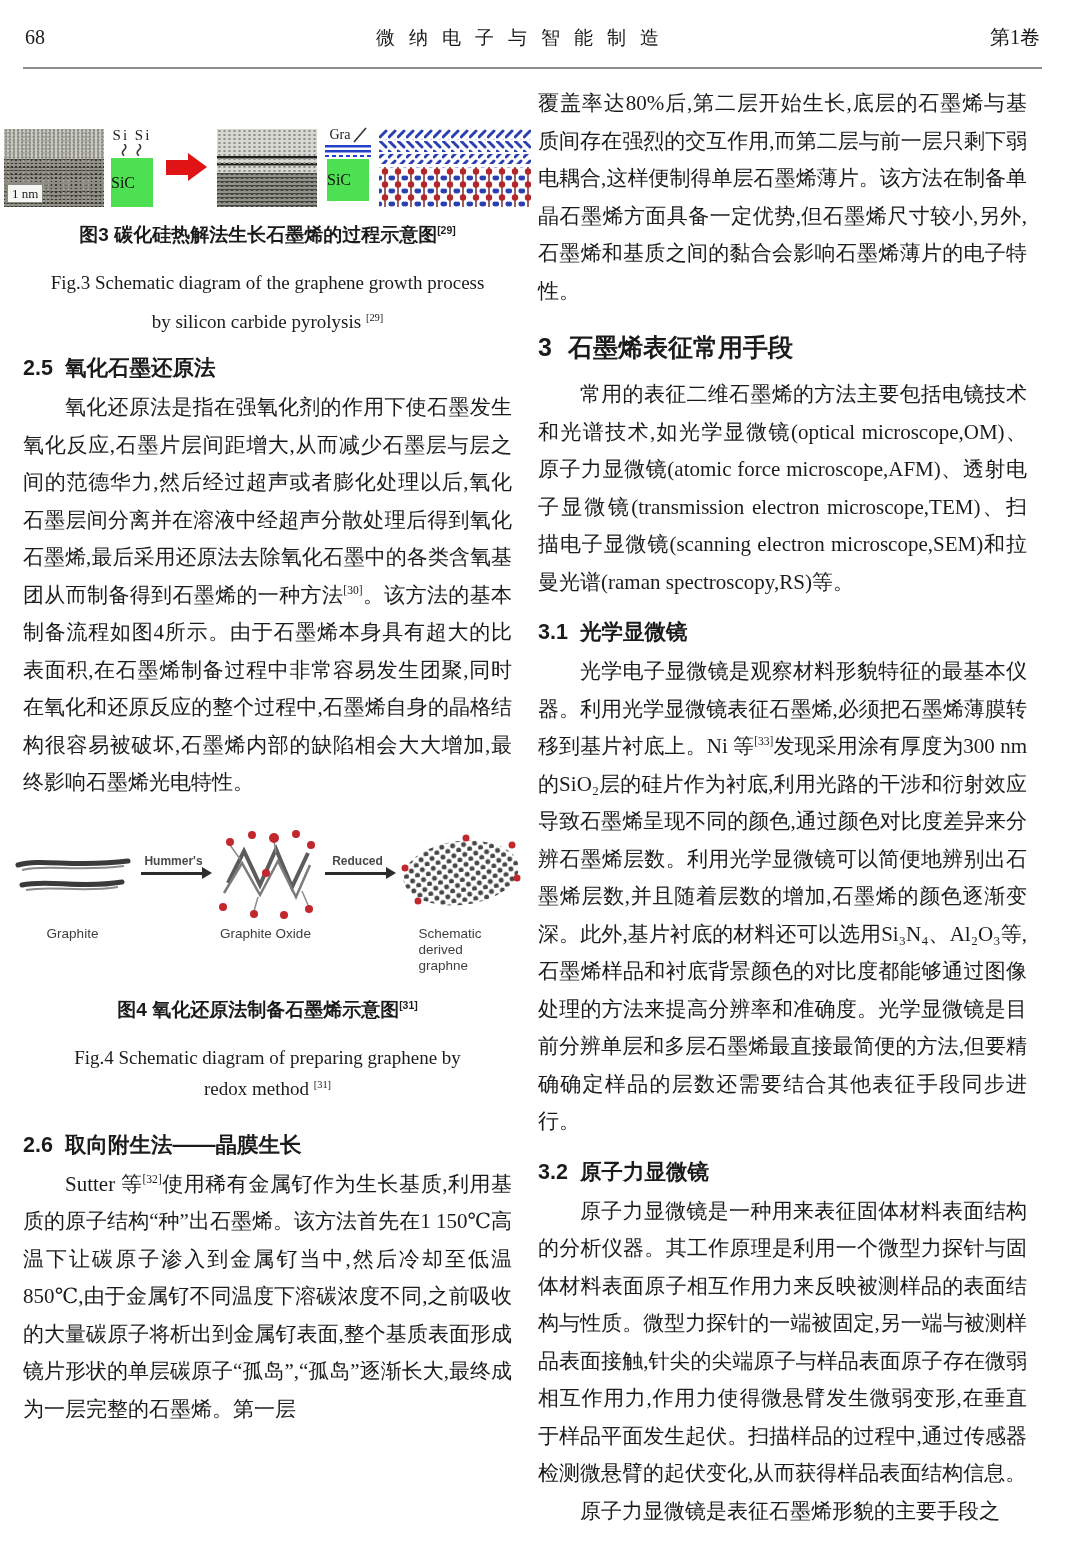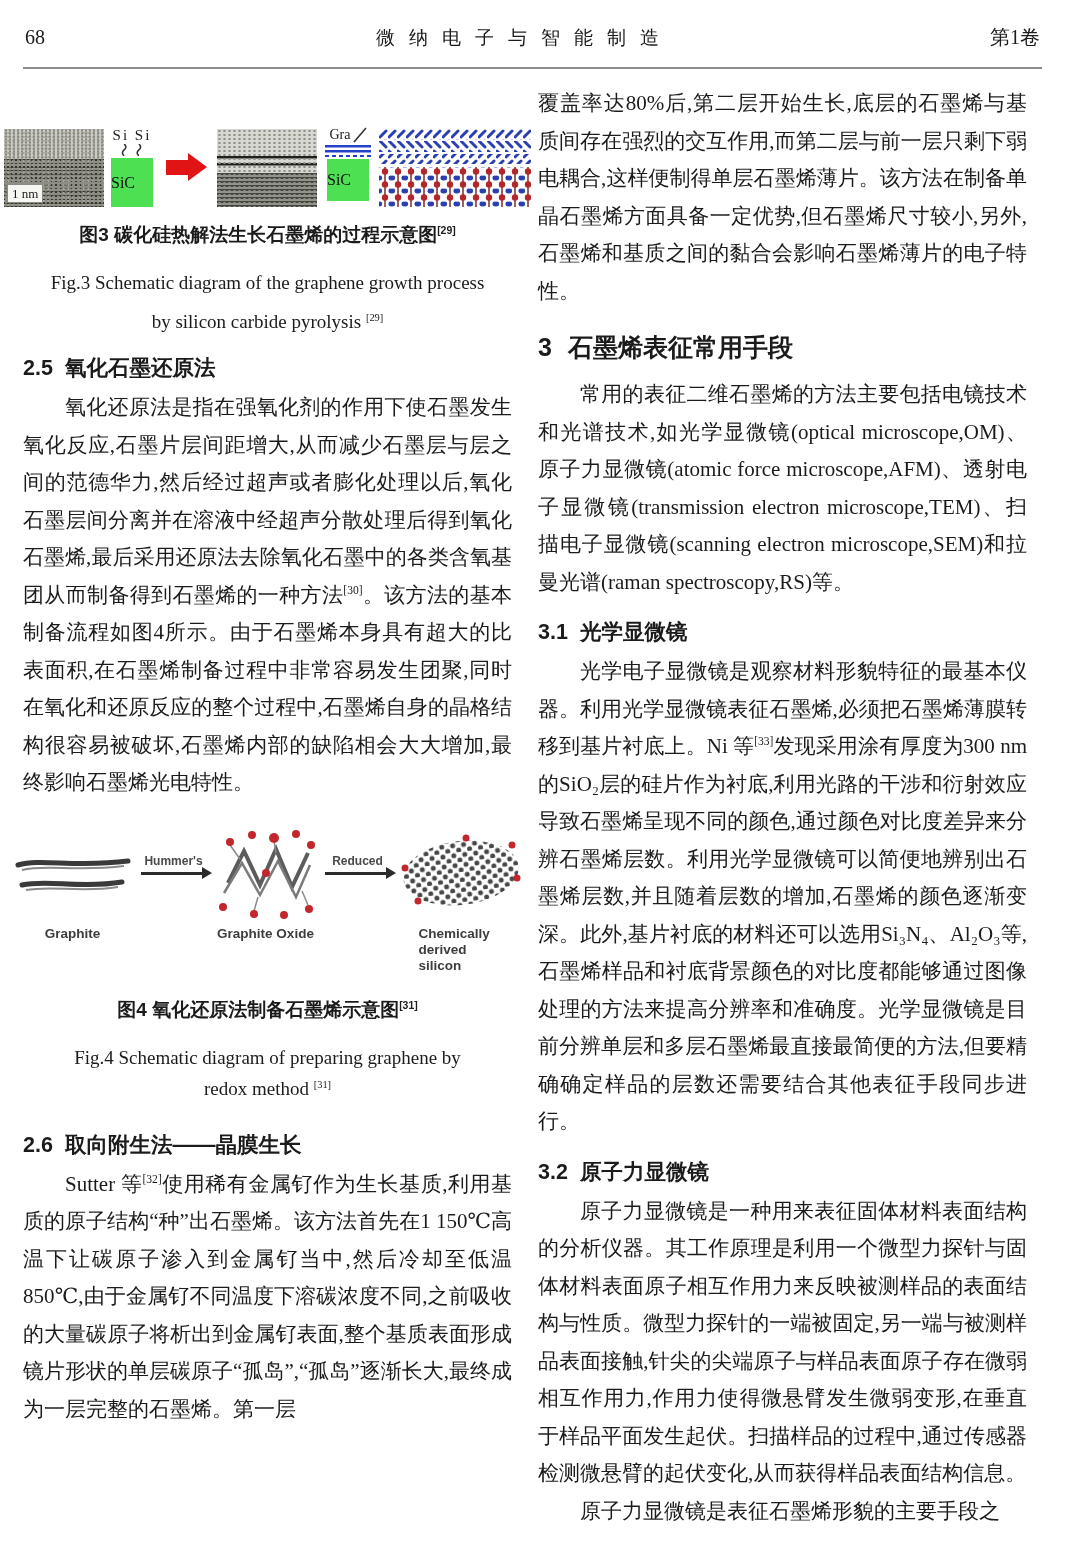--- a/index.html
+++ b/index.html
@@ -69,21 +69,21 @@
   .glines{width:46px;height:13px;margin:2px 0 1px 0;background:
       linear-gradient(#2442c8,#2442c8) 0 0/100% 2.5px no-repeat,
       linear-gradient(#2442c8,#2442c8) 0 5px/100% 2.5px no-repeat,
       repeating-linear-gradient(90deg,#2442c8 0 4px,transparent 4px 7px) 0 10px/100% 2px no-repeat}
   .atoms{flex:none;align-self:flex-end}
 
   
   .fig4{display:flex;justify-content:center;align-items:flex-start;gap:7px;margin:22px 0 0 0;height:158px}
   .f4col{display:flex;flex-direction:column;align-items:center}
   .f4draw{height:98px;display:flex;align-items:center}
-  .f4label{font-family:"Liberation Sans","DejaVu Sans",sans-serif;font-weight:bold;color:#3d3d3d;
+  .f4label{font-family:"Liberation Sans","DejaVu Sans",sans-serif;font-weight:normal;color:#3d3d3d;
            font-size:13.5px;line-height:16px;text-align:center;margin-top:4px}
   .f4label.left{text-align:left;width:84px}
   .flow{display:flex;flex-direction:column;align-items:center;margin-top:30px;width:70px}
   .flowlabel{font-family:"Liberation Sans","DejaVu Sans",sans-serif;font-weight:bold;
              font-size:12px;color:#4a4a4a;line-height:14px;margin-bottom:4px}
   .flowarrow{position:relative;width:62px;height:3px;background:#2b2b2b;margin-right:4px}
   .flowarrow:after{content:"";position:absolute;right:-9px;top:-5px;width:0;height:0;
       border-left:10px solid #2b2b2b;border-top:6px solid transparent;border-bottom:6px solid transparent}
 </style>
 </head>
@@ -226,21 +226,21 @@
               </g>
               <g fill="#c1272d">
                 <circle cx="7" cy="36" r="3.5"></circle>
                   <circle cx="119" cy="46" r="3.5"></circle>
                   <circle cx="68" cy="6" r="3.5"></circle>
                 <circle cx="114" cy="13" r="3.5"></circle>
                   <circle cx="20" cy="69" r="3.5"></circle>
               </g>
             </svg>
           </div>
-          <div class="f4label left">Chemically derived silicon</div>
+          <div class="f4label left">Schematic derived graphne</div>
         </div>
       </div>
 
       <p class="cap-zh">图4 氧化还原法制备石墨烯示意图<sup>[31]</sup></p>
       <p class="cap-en" style="margin:2px 0 0 0">Fig.4  Schematic diagram of preparing graphene by</p>
       <p class="cap-en" style="margin:0">redox method <sup>[31]</sup></p>
 
       <h3 class="h-sec" style="margin-top:26px">
         <span class="num">2.6</span><span>取向附生法——晶膜生长</span>
       </h3>

